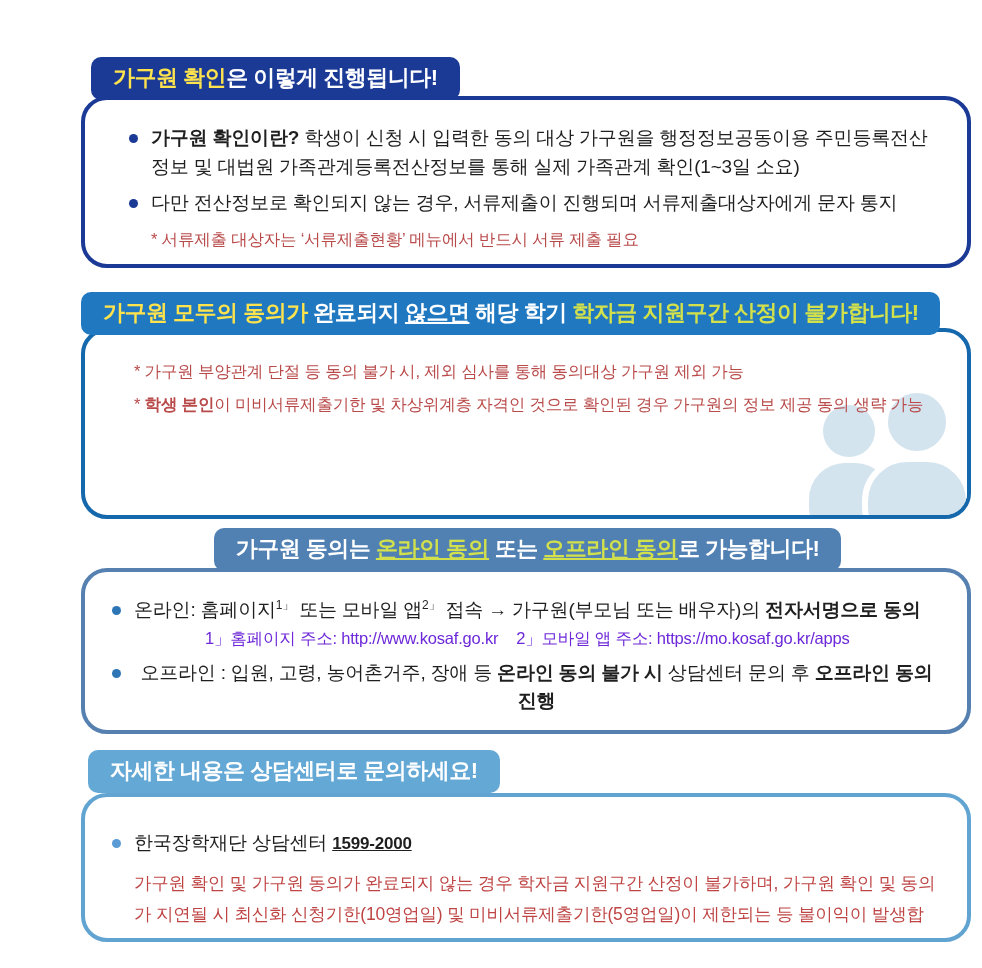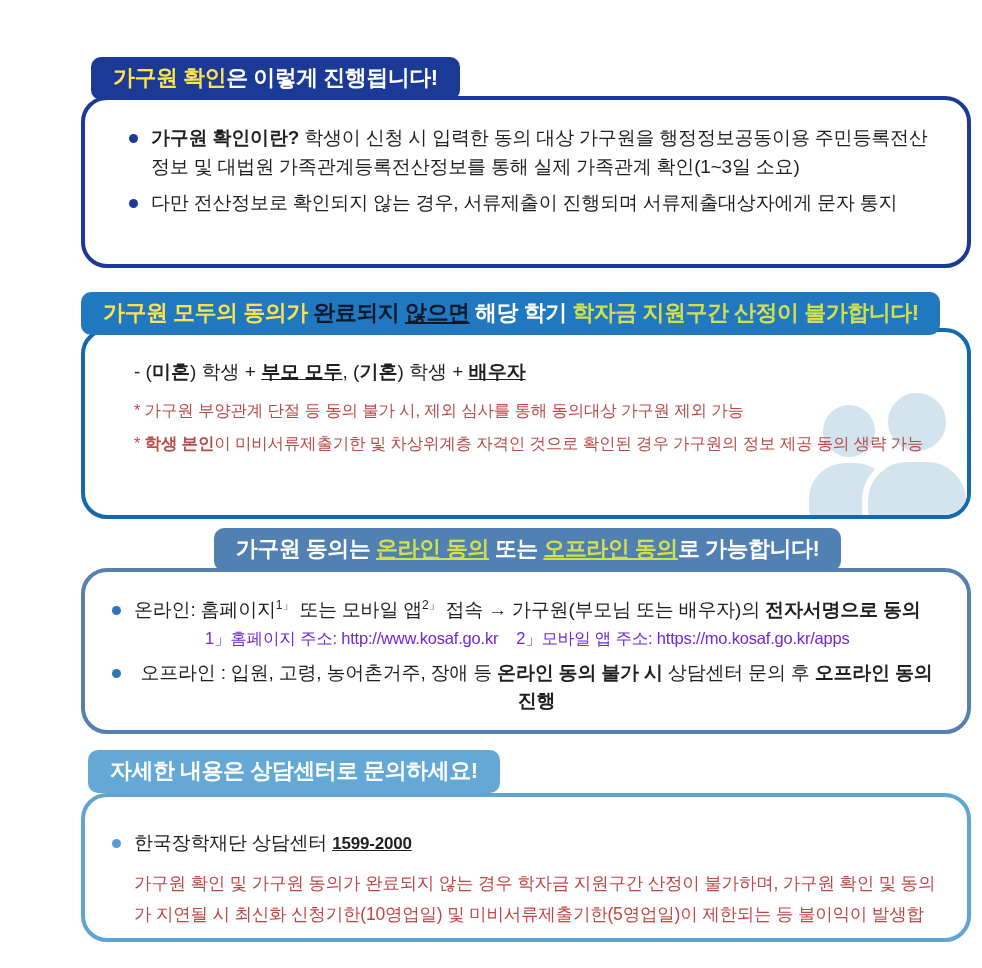--- a/index.html
+++ b/index.html
@@ -46,21 +46,21 @@
   .sup  { font-size:12px; vertical-align:super; }
 
   .sub  { margin:2px 0 10px 22px; font-size:19px; line-height:1.5; position:relative; z-index:1; }
   .note { margin:2px 0 6px 22px; font-size:16.5px; line-height:1.65;
           color:#b94a4a; position:relative; z-index:1; letter-spacing:-0.2px; }
   .note-bold { font-weight:bold; color:#b23434; }
   .urls { font-size:16.5px; color:#6d28d9; line-height:1.5; margin-top:1px; }
   .url2 { margin-left:18px; }
 
   .h-yellow { color:#ffe34d; }
-  .h-green  { color:#0f172a; }
+  .h-green  { color:#ffffff; }
   .h-yg     { color:#d2e04c; }
   .h-white  { color:#ffffff; }
 
   .phone { font-size:17px; font-weight:bold;text-decoration:underline; }
   .para-red { margin:10px 0 0 22px; font-size:17.5px; line-height:1.8;
               color:#bf4545; letter-spacing:-0.2px; }
 
   .family-icon { position:absolute; right:-8px; bottom:-12px; width:178px; height:138px; z-index:0; }
 </style>
 </head>
@@ -72,37 +72,35 @@
   </div>
   <div class="panel panel-navy">
     <div class="row">
       <span class="dot dot-navy"></span>
       <span class="txt"><b>가구원 확인이란?</b><span> 학생이 신청 시 입력한 동의 대상 가구원을 행정정보공동이용 주민등록전산정보 및 대법원 가족관계등록전산정보를 통해 실제 가족관계 확인(1~3일 소요)</span></span>
     </div>
     <div class="row">
       <span class="dot dot-navy"></span>
       <span class="txt">다만 전산정보로 확인되지 않는 경우, 서류제출이 진행되며 서류제출대상자에게 문자 통지</span>
     </div>
+    <div class="note">* 서류제출 대상자는 ‘서류제출현황’ 메뉴에서 반드시 서류 제출 필요</div>
   </div>
 </div>
 
 <div class="section sec2">
   <div class="badge badge-blue">
     <span class="h-yellow">가구원 모두의 동의가 </span><span class="h-green">완료되지 </span><span class="h-green ul">않으면</span><span class="h-white"> 해당 학기 </span><span class="h-yg">학자금 지원구간 산정이 불가합니다!</span>
   </div>
   <div class="panel panel-blue">
     <svg class="family-icon" viewBox="0 0 178 138" xmlns="http://www.w3.org/2000/svg">
       <circle cx="52" cy="42" r="26" fill="#d3e4ee"></circle>
       <rect x="12" y="74" width="82" height="80" rx="36" fill="#d3e4ee"></rect>
       <circle cx="120" cy="33" r="32" fill="#d3e4ee" stroke="#ffffff" stroke-width="6"></circle>
       <rect x="68" y="70" width="104" height="90" rx="42" fill="#d3e4ee" stroke="#ffffff" stroke-width="6"></rect>
     </svg>
-    <div class="sub">
-      <span>- (</span><b>미혼</b><span>) 학생 + </span><b class="ul">부모 모두</b><span>, (</span><b>기혼</b><span>) 학생 + </span><b class="ul">배우자</b>
-    </div>
     <div class="note">* 가구원 부양관계 단절 등 동의 불가 시, 제외 심사를 통해 동의대상 가구원 제외 가능</div>
     <div class="note">
       <span>* </span><b>학생 본인</b><span>이 미비서류제출기한 및 차상위계층 자격인 것으로 확인된 경우 가구원의 정보 제공 동의 생략 가능</span>
     </div>
   </div>
 </div>
 
 <div class="section sec3">
   <div class="badge badge-steel">
     <span class="h-white">가구원 동의는 </span><span class="h-yg ul">온라인 동의</span><span class="h-white"> 또는 </span><span class="h-yg ul">오프라인 동의</span><span class="h-white">로 가능합니다!</span>

